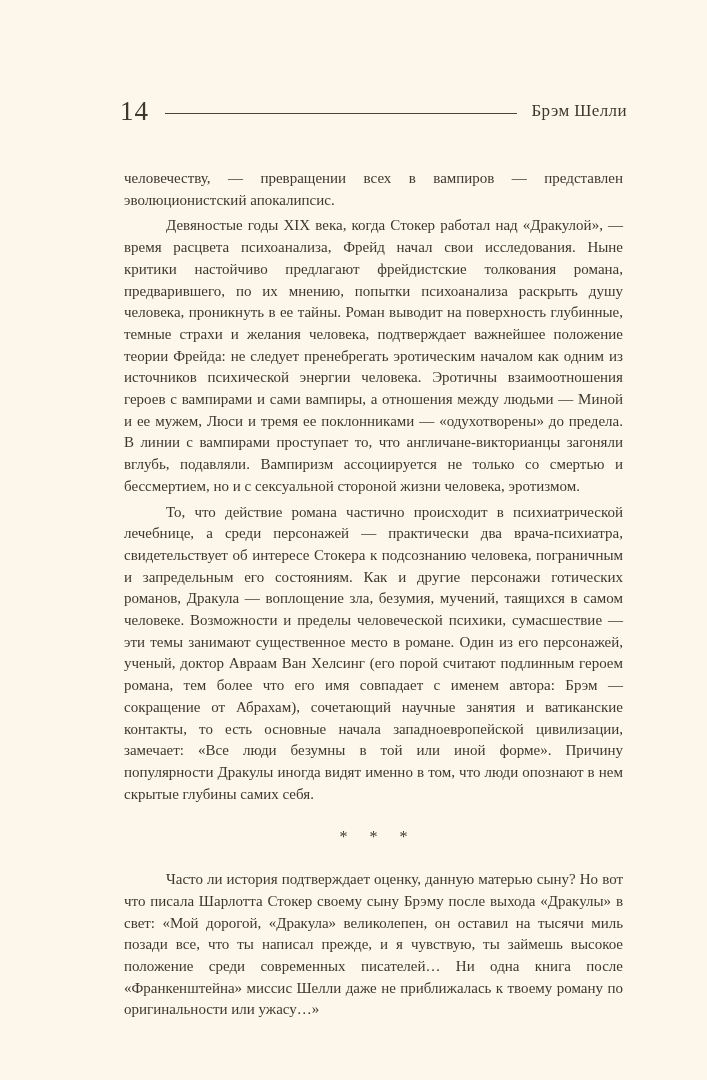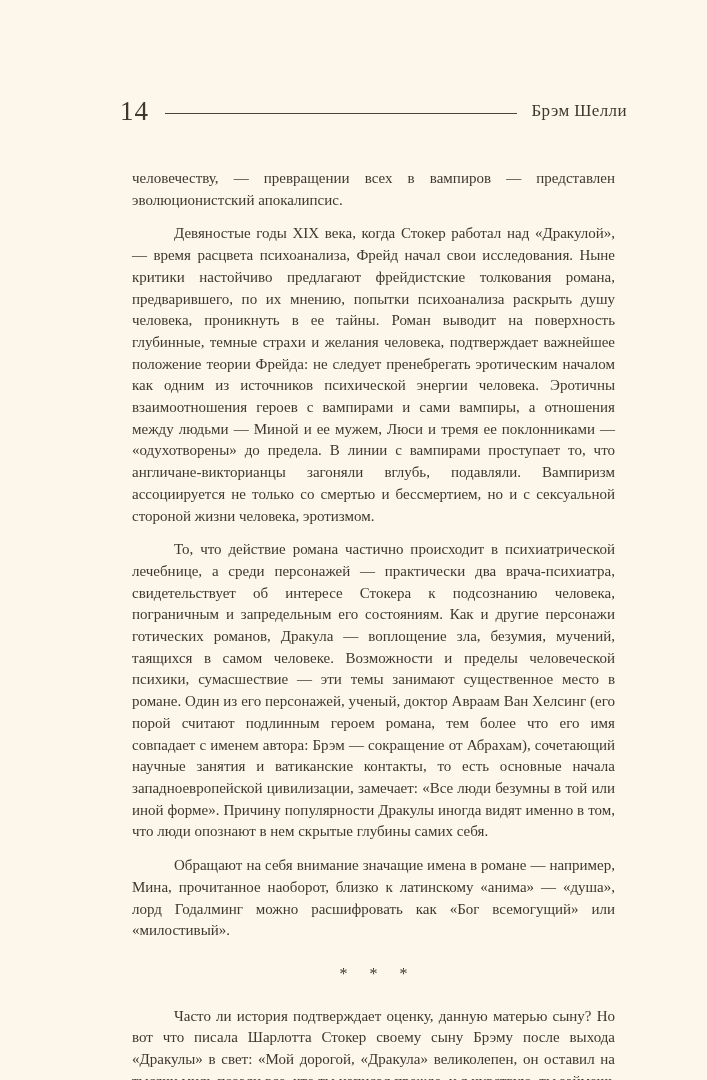--- a/index.html
+++ b/index.html
@@ -44,21 +44,21 @@
   }
   .body-text {
     margin-top: 42px;
     font-size: 15px;
     line-height: 21.7px;
     text-align: justify;
     hyphens: auto;
     -webkit-hyphens: auto;
   }
   p.paragraph {
-    margin: 12px;
+    margin: 4px;
   }
   p.paragraph.indent {
     text-indent: 42px;
   }
   .separator {
     text-align: center;
     word-spacing: 18px;
     margin: 21px 0 21px 0;
     font-size: 16px;
     text-indent: 0;
@@ -72,17 +72,16 @@
   <header class="page-header">
     <span class="page-number">14</span>
     <span class="header-rule"></span>
     <span class="running-title">Брэм Шелли</span>
   </header>
 
   <main class="body-text" lang="ru">
       <p class="paragraph">человечеству, — превращении всех в вампиров — представлен эволюционистский апокалипсис.</p>
       <p class="paragraph indent">Девяностые годы XIX века, когда Стокер работал над «Дракулой», — время расцвета психоанализа, Фрейд начал свои исследования. Ныне критики настойчиво предлагают фрейдистские толкования романа, предварившего, по их мнению, попытки психоанализа раскрыть душу человека, проникнуть в ее тайны. Роман выводит на поверхность глубинные, темные страхи и желания человека, подтверждает важнейшее положение теории Фрейда: не следует пренебрегать эротическим началом как одним из источников психической энергии человека. Эротичны взаимоотношения героев с вампирами и сами вампиры, а отношения между людьми — Миной и ее мужем, Люси и тремя ее поклонниками — «одухотворены» до предела. В линии с вампирами проступает то, что англичане-викторианцы загоняли вглубь, подавляли. Вампиризм ассоциируется не только со смертью и бессмертием, но и с сексуальной стороной жизни человека, эротизмом.</p>
       <p class="paragraph indent">То, что действие романа частично происходит в психиатрической лечебнице, а среди персонажей — практически два врача-психиатра, свидетельствует об интересе Стокера к подсознанию человека, пограничным и запредельным его состояниям. Как и другие персонажи готических романов, Дракула — воплощение зла, безумия, мучений, таящихся в самом человеке. Возможности и пределы человеческой психики, сумасшествие — эти темы занимают существенное место в романе. Один из его персонажей, ученый, доктор Авраам Ван Хелсинг (его порой считают подлинным героем романа, тем более что его имя совпадает с именем автора: Брэм — сокращение от Абрахам), сочетающий научные занятия и ватиканские контакты, то есть основные начала западноевропейской цивилизации, замечает: «Все люди безумны в той или иной форме». Причину популярности Дракулы иногда видят именно в том, что люди опознают в нем скрытые глубины самих себя.</p>
-      <p class="paragraph indent">Обращают на себя внимание значащие имена в романе — например, Мина, прочитанное наоборот, близко к латинскому «анима» — «душа», лорд Годалминг можно расшифровать как «Бог всемогущий» или «милостивый».</p>
       <div class="separator">* * *</div>
       <p class="paragraph indent">Часто ли история подтверждает оценку, данную матерью сыну? Но вот что писала Шарлотта Стокер своему сыну Брэму после выхода «Дракулы» в свет: «Мой дорогой, «Дракула» великолепен, он оставил на тысячи миль позади все, что ты написал прежде, и я чувствую, ты займешь высокое положение среди современных писателей… Ни одна книга после «Франкенштейна» миссис Шелли даже не приближалась к твоему роману по оригинальности или ужасу…»</p>
     </main>
 </div>
 
 </body></html>

